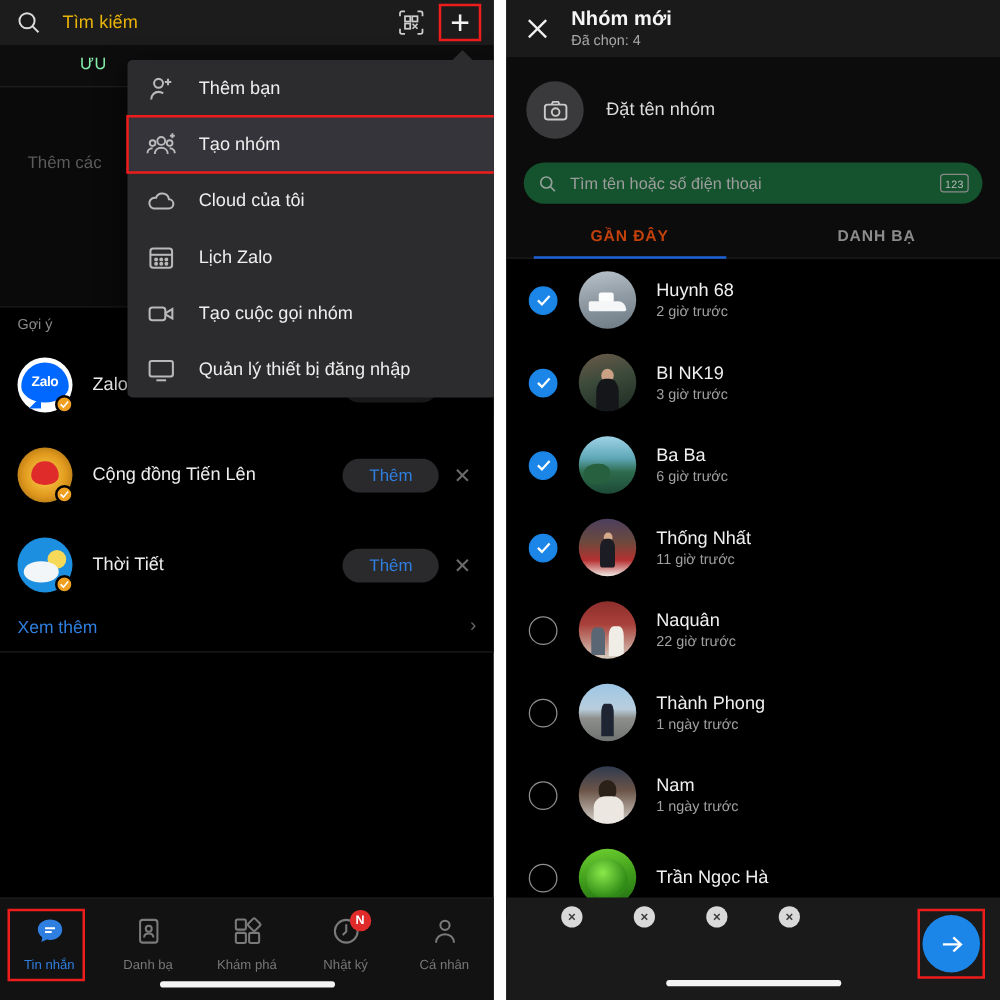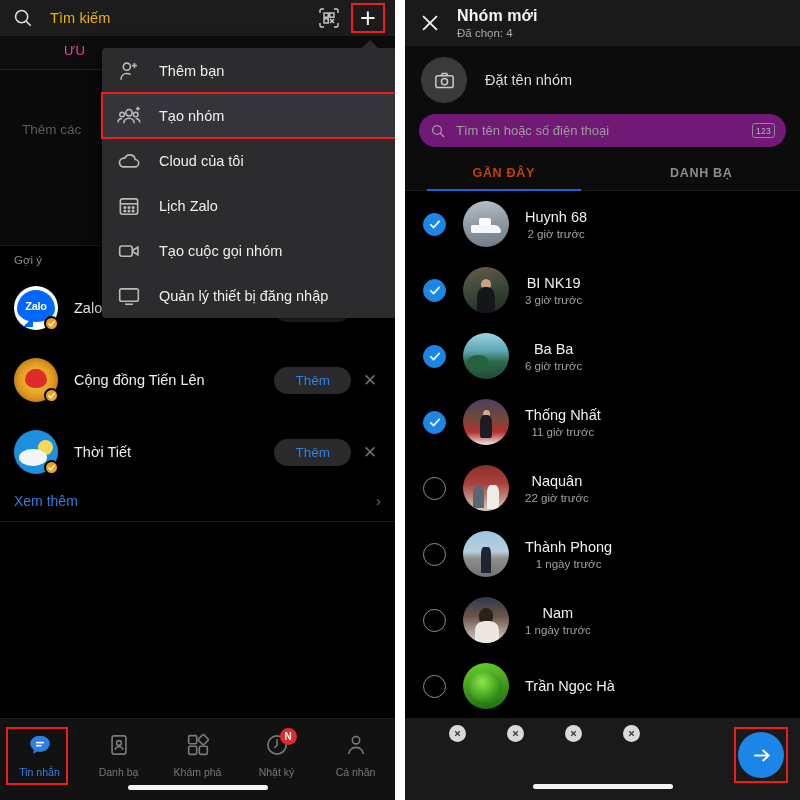--- a/index.html
+++ b/index.html
@@ -38,21 +38,21 @@
   .hl-plus { left: 0; top: 0; right: 0; bottom: 0; }
 
   
   .l-ghost-tabs {
     height: 34px; border-bottom: 1px solid #262626;
     display: flex; align-items: center; position: relative;
     background: #0d0d0d;
   }
   .l-ghost-tabs .ghost-lbl {
     position: absolute; left: 64px; top: 7px;
-    color: #ec4899; font-size: 13px; letter-spacing: .4px;
+    color: #86efac; font-size: 13px; letter-spacing: .4px;
   }
   .l-ghost-mid {
     position: relative; height: 176px; background: #0a0a0a;
     border-bottom: 1px solid #1a1a1a;
   }
   .l-ghost-mid .ghost-lbl2 {
     position: absolute; left: 22px; top: 52px;
     color: #5b5b5b; font-size: 13.5px;
   }
 
@@ -145,30 +145,30 @@
   .r-header {
     height: 46px; background: #1a1a1a; display: flex; align-items: center;
     padding: 4px 12px;
   }
   .r-close { width: 26px; height: 26px; flex: 0 0 auto; }
   .r-htxt { margin-left: 14px; }
   .r-title { color: #f5f5f5; font-size: 16px; font-weight: bold; letter-spacing: .1px; }
   .r-sub { color: #a9a9a9; font-size: 11.5px; margin-top: 2px; }
 
   .r-body { background: #0c0c0c; }
-  .r-name-row { display: flex; align-items: center; height: 68px; padding: 0 16px; }
+  .r-name-row { display: flex; align-items: center; height: 84px; padding: 0 16px; }
   .cam-circle {
     width: 46px; height: 46px; border-radius: 50%; background: #3a3a3c;
     display: flex; align-items: center; justify-content: center; flex: 0 0 auto;
   }
   .cam-circle svg { width: 23px; height: 23px; }
   .r-name-ph { margin-left: 18px; color: #dcdcdc; font-size: 14.5px; }
 
   .r-search {
-    margin: 0 14px 10px 14px; height: 33px; background: #701a75;
+    margin: 0 14px 10px 14px; height: 33px; background: #14532d;
     border-radius: 17px; display: flex; align-items: center; padding: 0 11px;
   }
   .r-search .s-ico { width: 16px; height: 16px; flex: 0 0 auto; opacity: .8; }
   .r-search .s-ph { margin-left: 10px; color: #9d9d9d; font-size: 13px; flex: 1 1 auto; }
   .kbd-123 {
     border: 1px solid #8a8a8a; border-radius: 3px; color: #b8b8b8;
     font-size: 8.5px; padding: 1.5px 3px; letter-spacing: .3px;
   }
 
   .r-tabs { display: flex; position: relative; border-bottom: 1px solid #1d1d1d; }
@@ -176,21 +176,21 @@
     flex: 1 1 0; text-align: center; padding: 9px 0 10px 0;
     color: #8c8c8c; font-size: 12.5px; font-weight: bold; letter-spacing: .7px;
     position: relative;
   }
   .r-tab.active { color: #c2410c; }
   .r-tab.active::after {
     content: ""; position: absolute; left: 22px; right: 22px; bottom: -1px;
     height: 2.5px; background: #1e63d8;
   }
 
-  .r-list { background: #000; text-align: center; }
+  .r-list { background: #000; }
   .c-row { display: flex; align-items: center; height: 66px; padding: 0 0 0 18px; }
   .ck {
     width: 23px; height: 23px; border-radius: 50%; flex: 0 0 auto;
     border: 1.6px solid #8e8e93;
   }
   .ck.on { background: #1b86e8; border-color: #1b86e8; display: flex; align-items: center; justify-content: center; }
   .ck.on svg { width: 14px; height: 14px; }
   .c-av { width: 46px; height: 46px; border-radius: 50%; margin-left: 17px; flex: 0 0 auto; overflow: hidden; }
   .c-txt { margin-left: 16px; }
   .c-name { color: #f0f0f0; font-size: 14.5px; }

